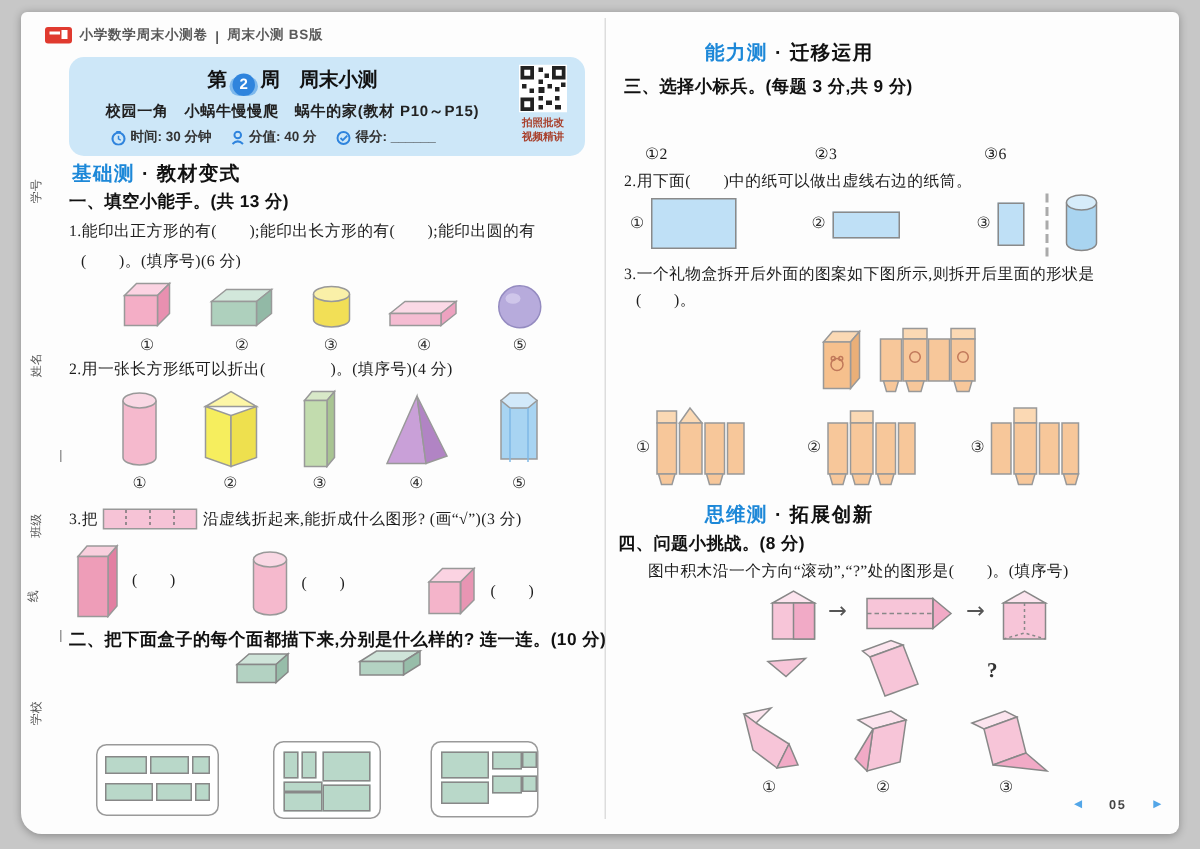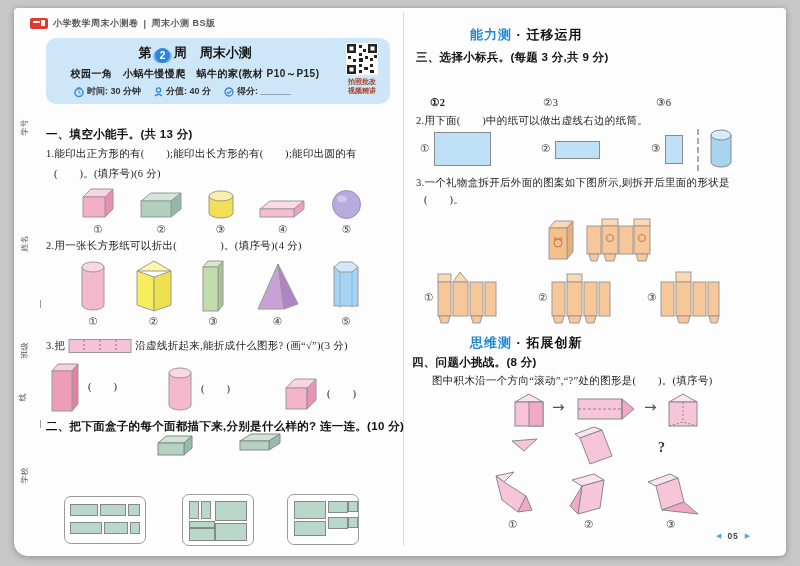--- a/index.html
+++ b/index.html
@@ -25,21 +25,21 @@
   .metarow{left:74px;top:85px;width:250px;display:flex;gap:13px;align-items:center;}
   .metarow .mi{display:flex;align-items:center;gap:3px;font-size:9px;color:#333;font-weight:bold;}
   .qrcap{width:44px;text-align:center;font-size:7px;color:#a8402c;font-weight:bold;}
   .cells{display:flex;justify-content:space-between;align-items:flex-end;}
   .cell{display:flex;flex-direction:column;align-items:center;gap:3px;}
   .card{background:#fff;border:1.5px solid #9a9a9a;border-radius:7px;}
   .grect{position:absolute;background:#b9d8c9;border:1px solid #888;}
   .brect{background:#bfe0f6;border:1.5px solid #8a8a8a;}
   .dashv{border-left:2px dashed #aaa;width:0;}
   .marginlbl{font-size:8px;color:#555;transform:rotate(-90deg);transform-origin:center;white-space:nowrap;}
-  .foot{display:flex;align-items:center;gap:6px;}
+  .foot{display:flex;align-items:center;gap:18px;}
   .foot .arr{color:#53a6e8;font-size:7px;}
   .foot .pg{font-size:8.5px;font-weight:bold;color:#444;letter-spacing:1px;}
   .optgroup{display:flex;align-items:center;gap:8px;}
   .arrowglyph{font-size:15px;color:#555;font-family:"DejaVu Sans",sans-serif;}
   .qmark{font-family:"Liberation Serif",serif;font-size:14px;font-weight:bold;color:#333;}
 </style>
 </head>
 <body>
 
 <div id="root">
@@ -111,20 +111,23 @@
     <rect x="28" y="12" width="3" height="3" fill="#222"></rect>
       <rect x="13" y="21" width="3" height="3" fill="#222"></rect>
     <rect x="18" y="24" width="4" height="3" fill="#222"></rect>
       <rect x="24" y="21" width="3" height="3" fill="#222"></rect>
     <rect x="13" y="27" width="3" height="3" fill="#222"></rect>
       <rect x="24" y="27" width="4" height="3" fill="#222"></rect>
   </svg>
   <div class="a qrcap" style="left:340px;top:77px;">拍照批改</div>
   <div class="a qrcap" style="left:340px;top:86px;">视频精讲</div>
 
+  <div class="a sec" style="left:48px;top:107px;width:340px;">
+    <span class="hl">基础测</span><span> · 教材变式</span>
+  </div>
   <div class="a h" style="left:46px;top:127px;">一、填空小能手。(共 13 分)</div>
   <div class="a t q" style="left:46px;top:147px;width:345px;">1.能印出正方形的有(　　);能印出长方形的有(　　);能印出圆的有</div>
   <div class="a t q" style="left:54px;top:167px;">(　　)。(填序号)(6 分)</div>
 
   <div class="a cells" style="left:80px;top:186px;width:282px;">
     <div class="cell">
       <svg width="36" height="34" viewBox="0 0 36 34">
         <polygon points="3,11 11,3 33,3 25,11" fill="#fbd3e2" stroke="#999"></polygon>
         <polygon points="25,11 33,3 33,23 25,31" fill="#e890b0" stroke="#999"></polygon>
         <rect x="3" y="11" width="22" height="20" fill="#f4aec6" stroke="#999"></rect>
@@ -278,21 +281,21 @@
     <div class="grect" style="left:6px;top:26px;width:30px;height:13px;"></div>
     <div class="grect" style="left:40px;top:22px;width:18px;height:10px;"></div>
     <div class="grect" style="left:60px;top:22px;width:8px;height:9px;"></div>
   </div>
 
   <div class="a sec" style="left:470px;top:26px;width:260px;">
     <span class="hl">能力测</span><span> · 迁移运用</span>
   </div>
   <div class="a h" style="left:416px;top:50px;">三、选择小标兵。(每题 3 分,共 9 分)</div>
 
-  <span class="a t q" style="left:430px;top:96px;font-weight:bold;">①2</span>
+  <span class="a t q" style="left:430px;top:96px;">①2</span>
   <span class="a t q" style="left:543px;top:96px;">②3</span>
   <span class="a t q" style="left:656px;top:96px;">③6</span>
 
   <div class="a t q" style="left:416px;top:114px;">2.用下面(　　)中的纸可以做出虚线右边的纸筒。</div>
   <span class="a lbl" style="left:420px;top:142px;">①</span>
   <div class="a brect" style="left:434px;top:132px;width:55px;height:32px;"></div>
   <span class="a lbl" style="left:541px;top:142px;">②</span>
   <div class="a brect" style="left:555px;top:141px;width:43px;height:16px;"></div>
   <span class="a lbl" style="left:651px;top:142px;">③</span>
   <div class="a brect" style="left:665px;top:135px;width:16px;height:27px;"></div>

